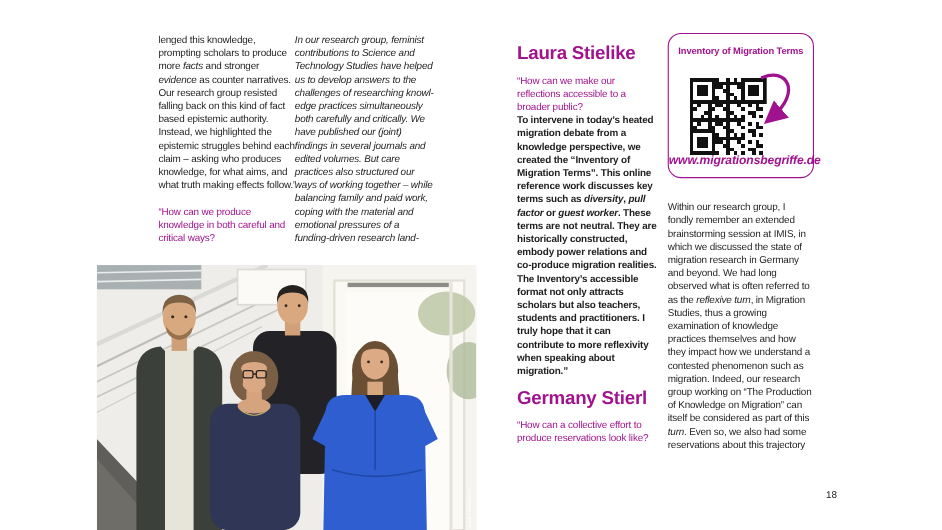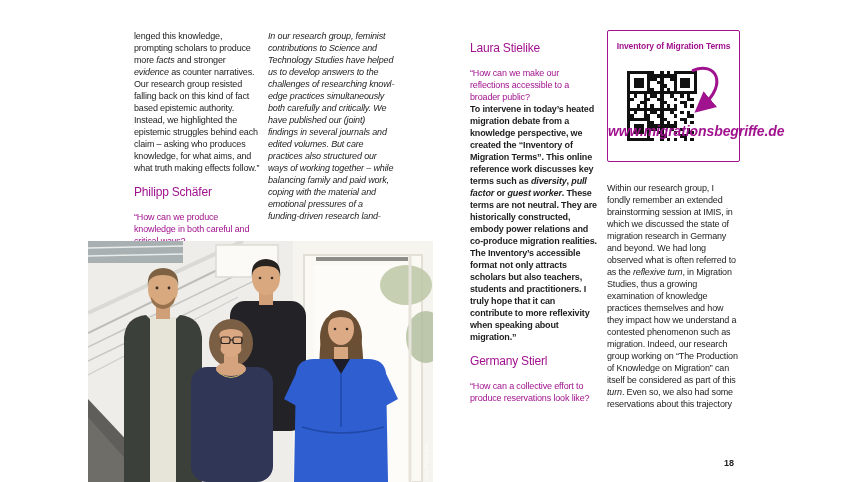--- a/index.html
+++ b/index.html
@@ -1,45 +1,44 @@
 <!DOCTYPE html>
 <html><head>
 <meta charset="utf-8">
 <style>
   html,body{margin:0;padding:0;background:#ffffff;}
   .page{position:relative;width:856px;height:482px;background:#ffffff;overflow:hidden;
         font-family:"Liberation Sans","DejaVu Sans",sans-serif;color:#1d1d1d;}
   .col{position:absolute;top:30px;width:127px;}
-  .col1{left:134px;} .col2{left:268px;font-style:italic;} .col3{left:470px;}
+  .col1{left:144px;} .col2{left:268px;font-style:italic;} .col3{left:470px;}
   .col4para{position:absolute;left:607px;top:182px;width:132px;}
   .body{font-size:9px;line-height:12px;margin:0;letter-spacing:-0.15px;color:#1d1d1d;}
   .body .it{font-style:italic;}
-  .author{color:#a1128e;font-size:12px;line-height:13px;font-weight:normal;margin:12px 0 0;letter-spacing:-0.2px;}
+  .author{color:#a1128e;font-size:17px;line-height:13px;font-weight:bold;margin:12px 0 0;letter-spacing:-0.2px;}
   .quote{color:#a1128e;font-size:9px;line-height:12px;margin:12px 0 0;letter-spacing:-0.15px;font-weight:normal;}
   .answer{margin:0;font-weight:bold;}
   .infobox{position:absolute;left:607px;top:30px;width:133px;height:132px;box-sizing:border-box;
-           border:1.5px solid #a1128e;border-radius:2px;background:#fff;}
+           border:1.5px solid #a1128e;border-radius:12px;background:#fff;}
   .infobox-title{position:absolute;top:10px;left:0;width:100%;text-align:center;
                  font-size:8.5px;font-weight:bold;color:#a1128e;letter-spacing:-0.1px;}
   .qr{position:absolute;left:19px;top:40px;width:70px;height:70px;}
   .arrow{position:absolute;right:12px;top:32px;width:38px;height:56px;}
-  .infobox-url{position:absolute;bottom:22px;left:0;width:100%;text-align:left;
-               font-size:14px;font-weight:bold;font-style:italic;color:#a1128e;letter-spacing:-0.1px;}
+  .infobox-url{position:absolute;bottom:9px;left:0;width:100%;text-align:left;
+               font-size:11px;font-weight:bold;font-style:italic;color:#a1128e;letter-spacing:-0.1px;}
   .photo{position:absolute;left:88px;top:241px;width:345px;height:241px;margin:0;overflow:hidden;background:#ecebe7;}
   .photo svg{display:block;width:100%;height:100%;}
-  .pagenum{position:absolute;left:724px;top:445px;font-size:9px;font-weight:bold;color:#1d1d1d;margin-top:13px;}
+  .pagenum{position:absolute;left:751px;top:445px;font-size:9px;font-weight:normal;color:#1d1d1d;}
 </style>
 </head>
 <body>
 
 <div class="page">
 
   <section class="col col1">
     <p class="body"><span>lenged this knowledge, prompting scholars to produce more </span><span class="it">facts</span><span> and stronger </span><span class="it">evidence</span><span> as counter narratives. Our research group resisted falling back on this kind of fact based epistemic authority. Instead, we highlighted the epistemic struggles behind each claim – asking who produces knowledge, for what aims, and what truth making effects follow.”</span></p>
-    <h3 class="author">Philipp Schäfer</h3>
     <p class="quote">“How can we produce knowledge in both careful and critical ways?</p>
   </section>
 
   <section class="col col2">
     <p class="body">In our research group, feminist contributions to Science and Technology Studies have helped us to develop answers to the challenges of researching knowl-edge practices simultaneously both carefully and critically. We have published our (joint) findings in several journals and edited volumes. But care practices also structured our ways of working together – while balancing family and paid work, coping with the material and emotional pressures of a funding-driven research land-</p>
   </section>
 
   <section class="col col3">
     <h3 class="author">Laura Stielike</h3>
     <p class="quote" style="margin-bottom:0;">“How can we make our reflections accessible to a broader public?</p>

